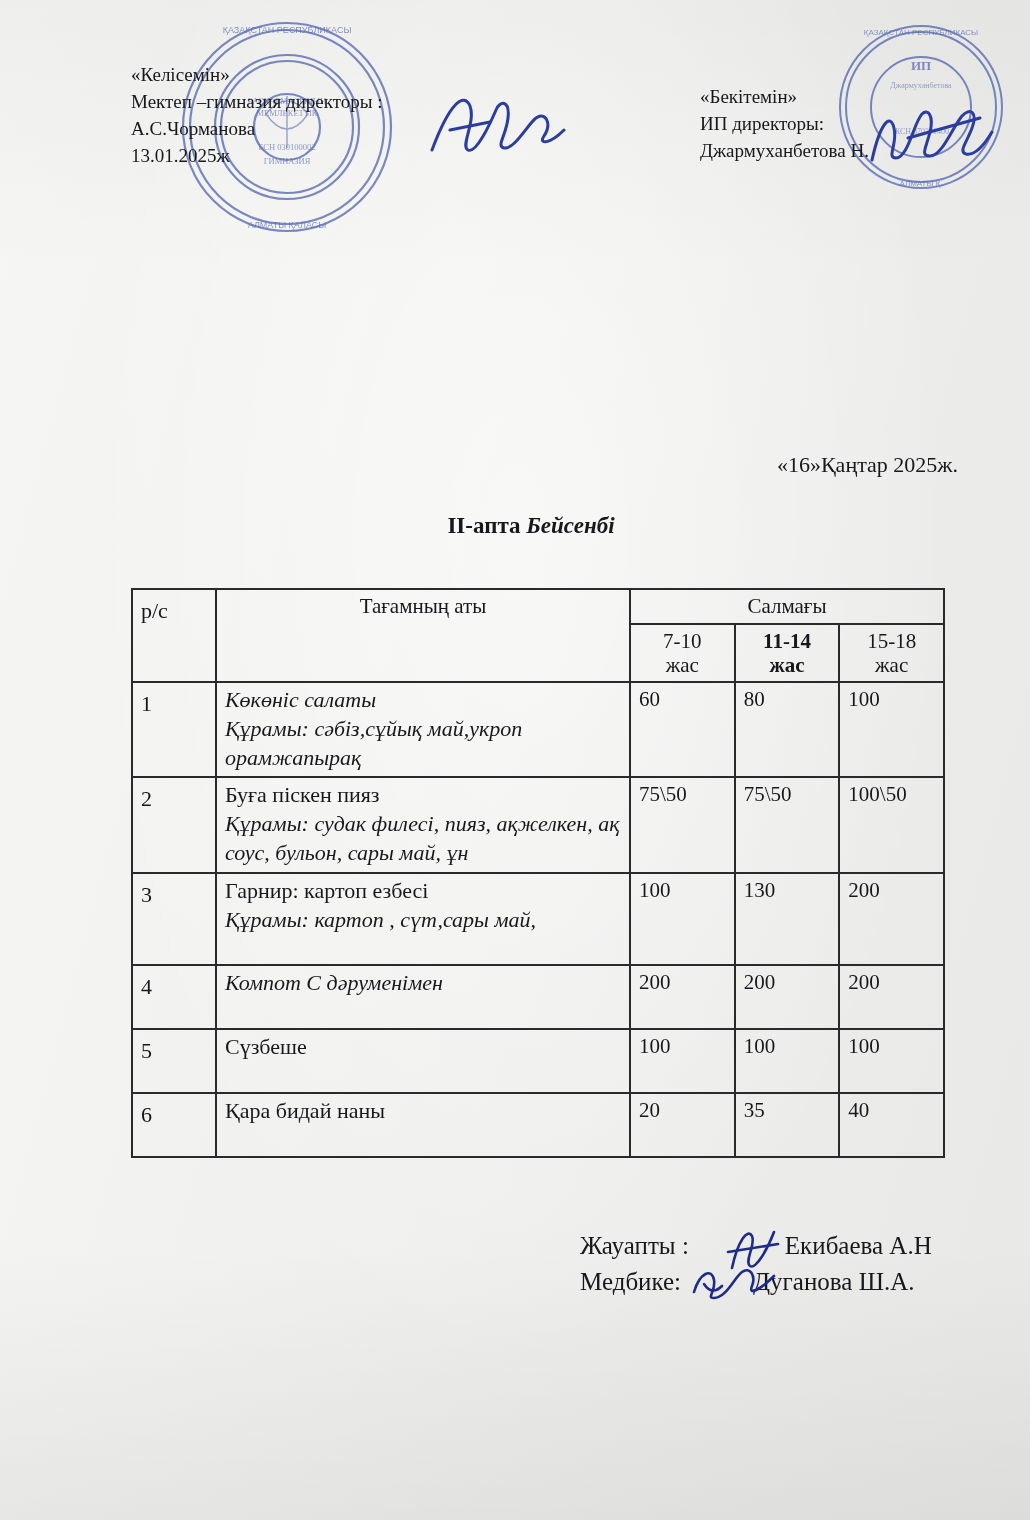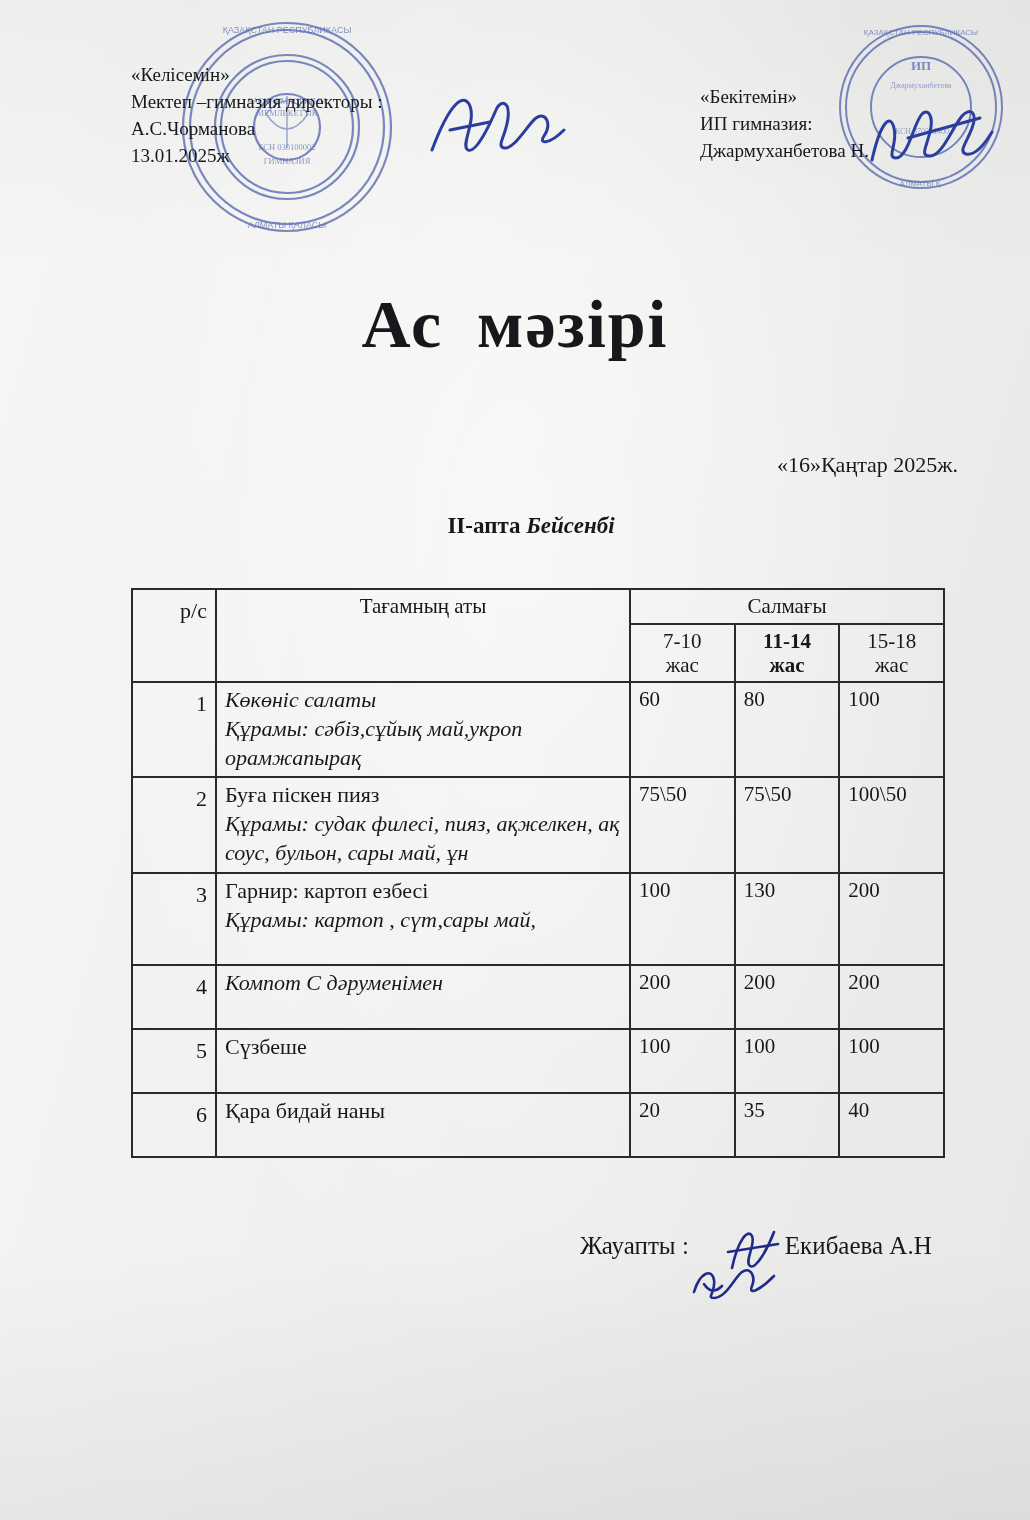--- a/index.html
+++ b/index.html
@@ -91,21 +91,21 @@
     border-collapse: collapse;
     table-layout: fixed;
   }
   .menu-table td, .menu-table th {
     border: 2px solid #2a2a2d;
     padding: 4px 8px;
     vertical-align: top;
     font-size: 21px;
     font-weight: normal;
   }
-  .menu-table .c-num { width: 66px; text-align: right; font-size: 22px; vertical-align: top; padding-top: 8px;}
+  .menu-table .c-num { width: 66px; text-align: left; font-size: 22px; vertical-align: top; padding-top: 8px;}
   .menu-table .c-name { width: 396px; }
   .menu-table .c-w { width: 117px; text-align: left; }
 
   .th-center { text-align: center; font-weight: bold; font-size: 24px; padding: 12px 4px; }
   .th-age { text-align: center; font-weight: bold; font-size: 22px; line-height: 1.15; padding: 8px 4px 10px; }
 
   .dish-title { font-size: 22px; font-style: normal; }
   .dish-title.ital { font-style: italic; margin-top: 27px; }
   .dish-sub {
     display: block;
@@ -181,43 +181,40 @@
         <text x="85" y="112" text-anchor="middle">ЖСН 870301400</text>
       </g>
     </svg>
   </div>
 
   <div class="approval left">«Келісемін»
 Мектеп –гимназия директоры :
 А.С.Чорманова
 13.01.2025ж</div>
   <div class="approval right">«Бекітемін»
-ИП гимназия:
+ИП директоры:
 Джармуханбетова Н.</div>
 
   <div class="sig" style="left:424px; top:84px;">
     <svg width="160" height="80" viewBox="0 0 160 80" aria-hidden="true">
       <g fill="none" stroke="#2c3da0" stroke-width="3" stroke-linecap="round">
         <path d="M8 66 C26 18, 40 8, 46 22 C52 38, 36 62, 44 66 C52 70, 66 40, 72 26 C76 16, 86 16, 84 34 C82 52, 72 62, 80 64 C90 66, 104 40, 112 34 C122 27, 128 40, 120 52 C114 61, 126 60, 140 46"></path>
         <path d="M26 46 L66 38"></path>
       </g>
     </svg>
   </div>
   <div class="sig" style="left:862px; top:98px;">
     <svg width="140" height="80" viewBox="0 0 140 80" aria-hidden="true">
       <g fill="none" stroke="#2c3da0" stroke-width="3" stroke-linecap="round">
         <path d="M10 62 C18 26, 28 14, 32 30 C36 46, 24 60, 34 60 C46 60, 52 24, 60 16 C66 10, 72 18, 68 34 C64 50, 58 58, 68 58 C80 58, 90 30, 100 18 C108 9, 116 14, 110 30 C105 44, 96 54, 104 56 C114 58, 124 44, 130 34"></path>
         <path d="M46 40 L118 20"></path>
       </g>
     </svg>
   </div>
 
-  <div class="doc-title">
-    <span>Ас</span><span class="gap"></span><span>мәзірі</span>
-  </div>
 
   <div class="doc-date">«16»Қаңтар 2025ж.</div>
 
   <div class="week-line">
     <span>II-апта</span>
     <span class="day">Бейсенбі</span>
   </div>
 
   <table class="menu-table">
     <thead>
@@ -293,20 +290,23 @@
         <td class="c-w">35</td>
         <td class="c-w">40</td>
       </tr>
     </tbody>
   </table>
 
   <div class="footer">
     <div>
       <span class="lbl">Жауапты :</span><span class="foot-gap"></span><span class="nm">Екибаева А.Н</span>
     </div>
+    <div>
+      <span class="lbl">Медбике:</span><span class="foot-gap-sm"></span><span class="nm">Дуганова Ш.А.</span>
+    </div>
   </div>
 
   <div class="sig" style="left:718px; top:1222px;">
     <svg width="70" height="52" viewBox="0 0 70 52" aria-hidden="true">
       <g fill="none" stroke="#1f2b8a" stroke-width="2.6" stroke-linecap="round">
         <path d="M14 46 C20 18, 30 6, 34 14 C38 22, 26 40, 32 44 C38 48, 50 26, 56 10"></path>
         <path d="M10 30 L60 22"></path>
       </g>
     </svg>
   </div>

